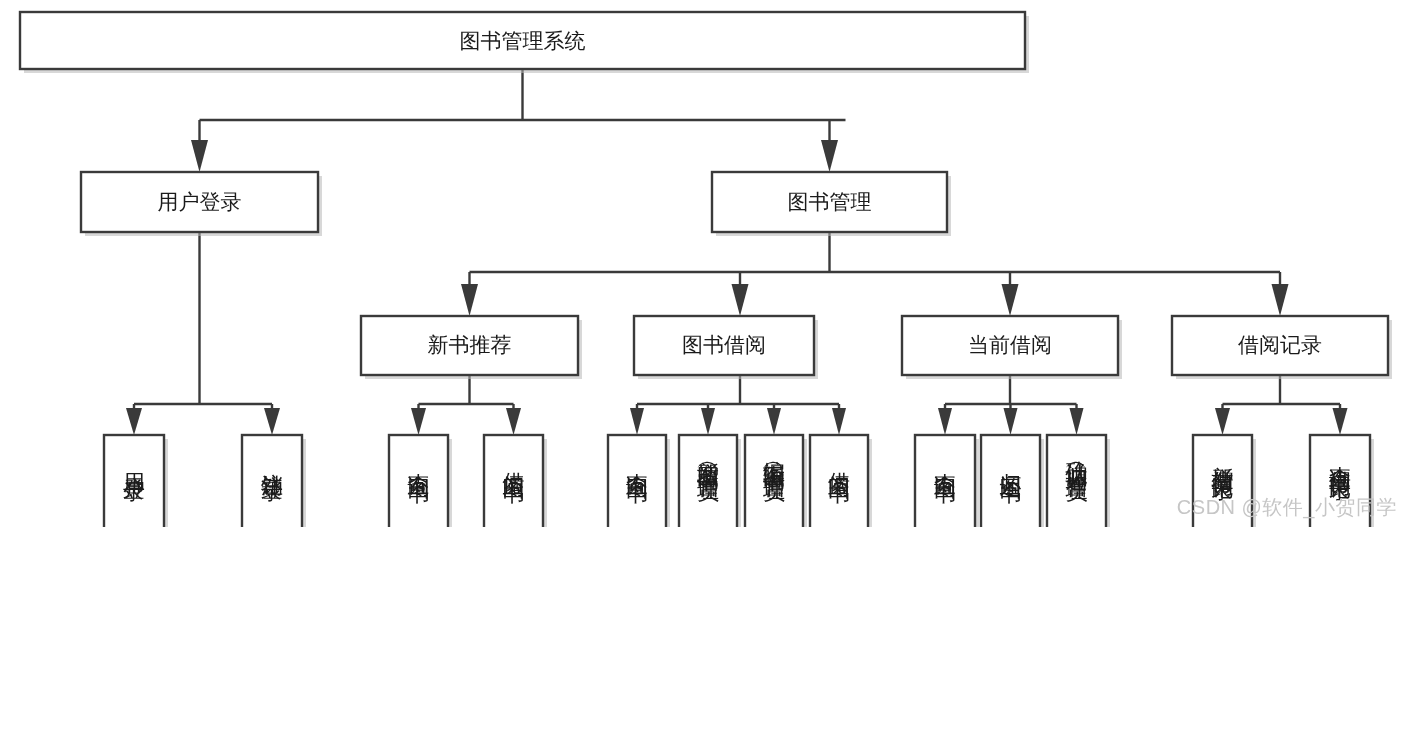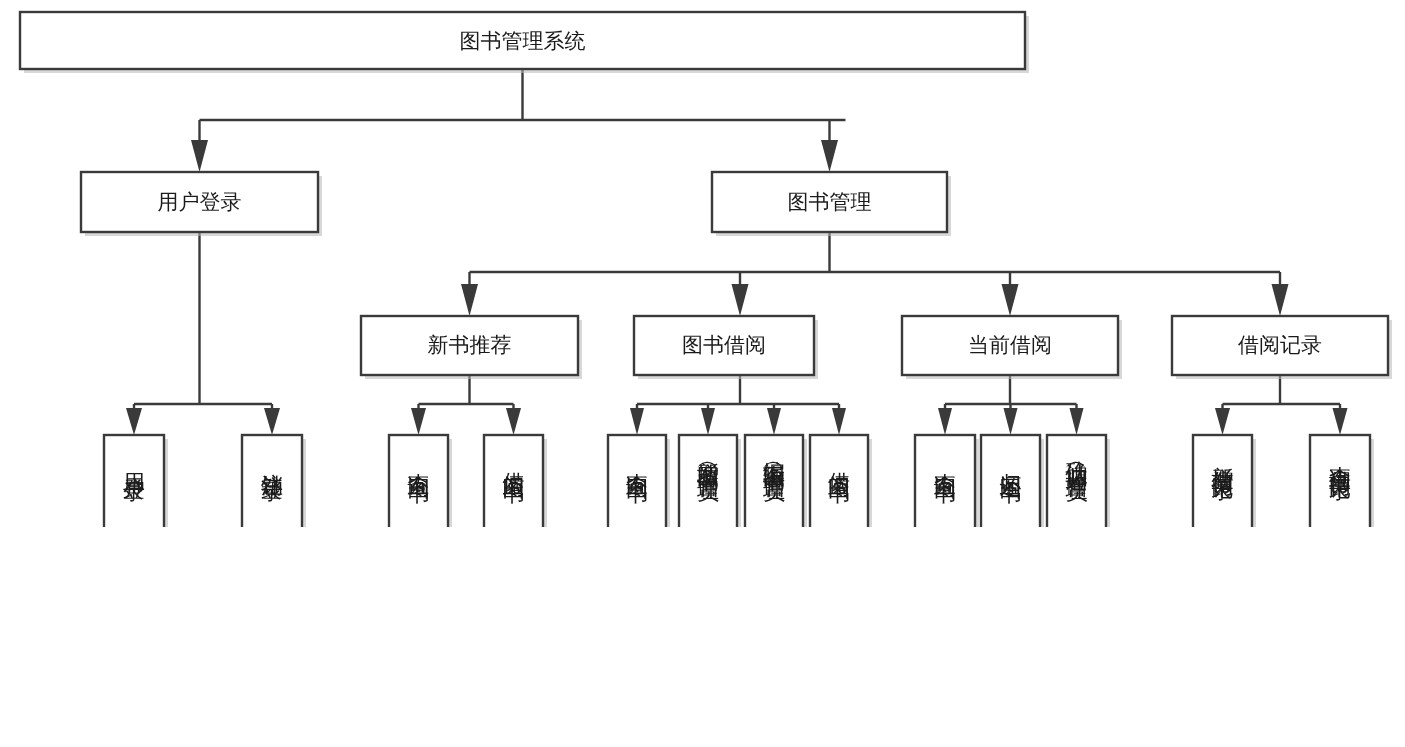--- a/index.html
+++ b/index.html
@@ -253,13 +253,14 @@
   <div class="vbox-wrap" style="left:1047px; top:443px; width:59px; height:286px;">
     <span class="vtext">确认归还（管理员）</span>
   </div>
   <div class="vbox-wrap" style="left:1193px; top:448px; width:59px; height:280px;">
     <span class="vtext">新增借阅记录</span>
   </div>
   <div class="vbox-wrap" style="left:1310px; top:448px; width:60px; height:280px;">
     <span class="vtext">查询借阅记录</span>
   </div>
 
+  <div id="watermark">CSDN @软件_小贺同学</div>
 </div>
 
 </body></html>

